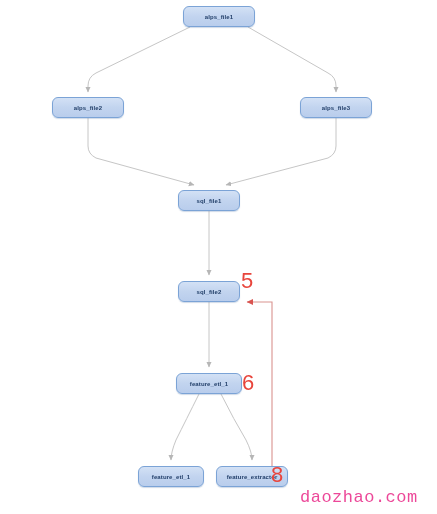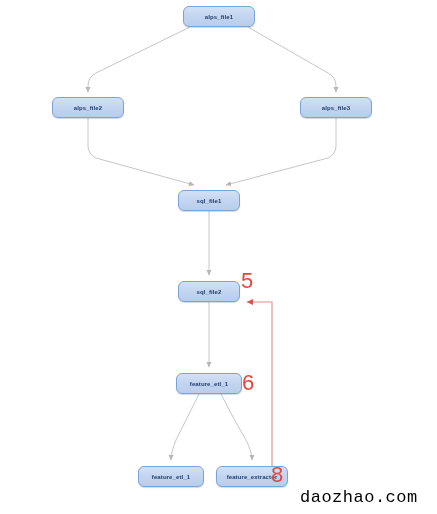--- a/index.html
+++ b/index.html
@@ -50,21 +50,21 @@
   }
   .annot {
     position: absolute;
     color: #e8453c;
     font-size: 22px;
     font-family: "Liberation Sans", sans-serif;
     line-height: 1;
   }
   .watermark {
     position: absolute;
-    color: #000000;
+    color: #ec4899;
     font-family: "Liberation Mono", monospace;
     font-size: 17px;
     letter-spacing: 0.5px;
     white-space: nowrap;
   }
 </style>
 </head>
 <body>
 
 <div id="canvas">

